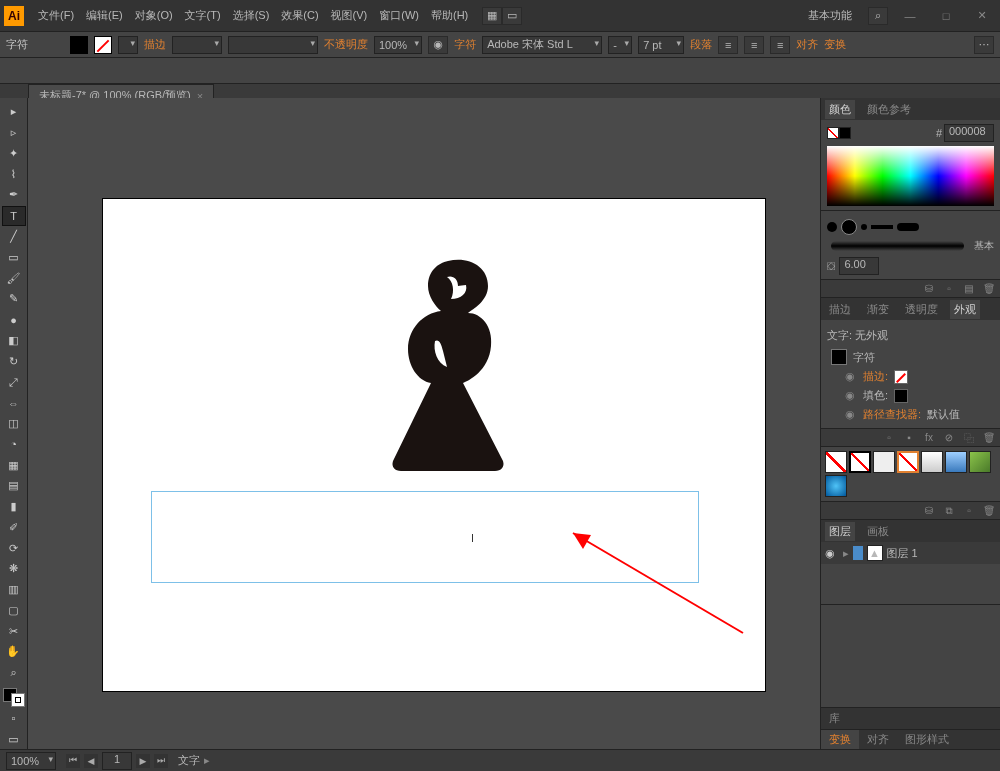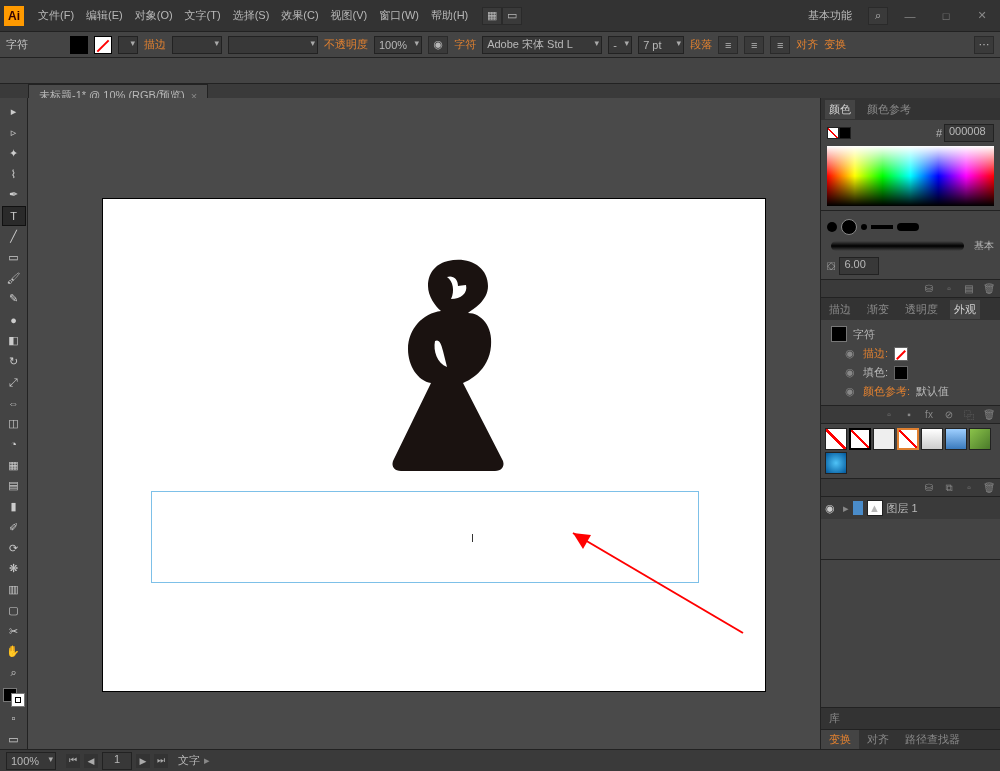--- a/index.html
+++ b/index.html
@@ -129,21 +129,21 @@
   <div class="iconbtn">≡</div>
   <span class="orange">对齐</span>
   <span class="orange">变换</span>
   <div class="iconbtn" style="margin-left:auto">⋯</div>
 </div>
 
 <div class="optbar2"></div>
 
 <div class="tabbar">
   <div class="doc-tab">
-    <span>未标题-1* @ 10% (RGB/预览)</span>
+    <span>未标题-7* @ 100% (RGB/预览)</span>
     <span class="tab-close">×</span>
   </div>
 </div>
 
 <div class="main">
 
   <div class="tools">
     <div class="tool">▸</div>
     <div class="tool">▹</div>
     <div class="tool">✦</div>
@@ -245,37 +245,38 @@
     </div>
 
     <div class="panel">
       <div class="panel-tabs">
         <span class="ptab">描边</span>
         <span class="ptab">渐变</span>
         <span class="ptab">透明度</span>
         <span class="ptab active">外观</span>
       </div>
       <div class="panel-body">
+        <div style="padding:4px 0">文字: 无外观</div>
         <div class="app-row" style="padding-left:4px">
           <div class="app-fill-sw"></div>
           <span>字符</span>
         </div>
         <div class="app-row">
           <span class="app-eye">◉</span>
           <span class="orange">描边:</span>
           <div class="small-sw none"></div>
         </div>
         <div class="app-row">
           <span class="app-eye">◉</span>
           <span>填色:</span>
           <div class="small-sw"></div>
         </div>
         <div class="app-row">
           <span class="app-eye">◉</span>
-          <span class="orange">颜色参考:</span>
+          <span class="orange">路径查找器:</span>
           <span>默认值</span>
         </div>
       </div>
       <div class="panel-footer">
         <span class="pf-icon">▫</span>
         <span class="pf-icon">▪</span>
         <span class="pf-icon">fx</span>
         <span class="pf-icon">⊘</span>
         <span class="pf-icon">⿻</span>
         <span class="pf-icon">🗑</span>
@@ -301,38 +302,42 @@
       </div>
       <div class="panel-footer">
         <span class="pf-icon">⛁</span>
         <span class="pf-icon">⧉</span>
         <span class="pf-icon">▫</span>
         <span class="pf-icon">🗑</span>
       </div>
     </div>
 
     <div class="panel">
+      <div class="panel-tabs">
+        <span class="ptab active">图层</span>
+        <span class="ptab">画板</span>
+      </div>
       <div class="layer-row">
         <span class="layer-eye">◉</span>
         <span style="color:#888">▸</span>
         <div class="layer-color"></div>
         <div class="layer-thumb">▲</div>
         <span>图层 1</span>
       </div>
       <div style="height:40px"></div>
     </div>
 
     <div style="margin-top:auto">
       <div class="panel-tabs" style="border-top:1px solid #222">
         <span class="ptab">库</span>
       </div>
       <div class="tabstrip">
         <span class="ts-item active">变换</span>
         <span class="ts-item">对齐</span>
-        <span class="ts-item">路径查找器</span>
+        <span class="ts-item">图形样式</span>
       </div>
     </div>
   </div>
 </div>
 
 <div class="statusbar">
   <div class="dd" style="min-width:50px">
       <span>100%</span>
     </div>
   <div class="status-seg">

